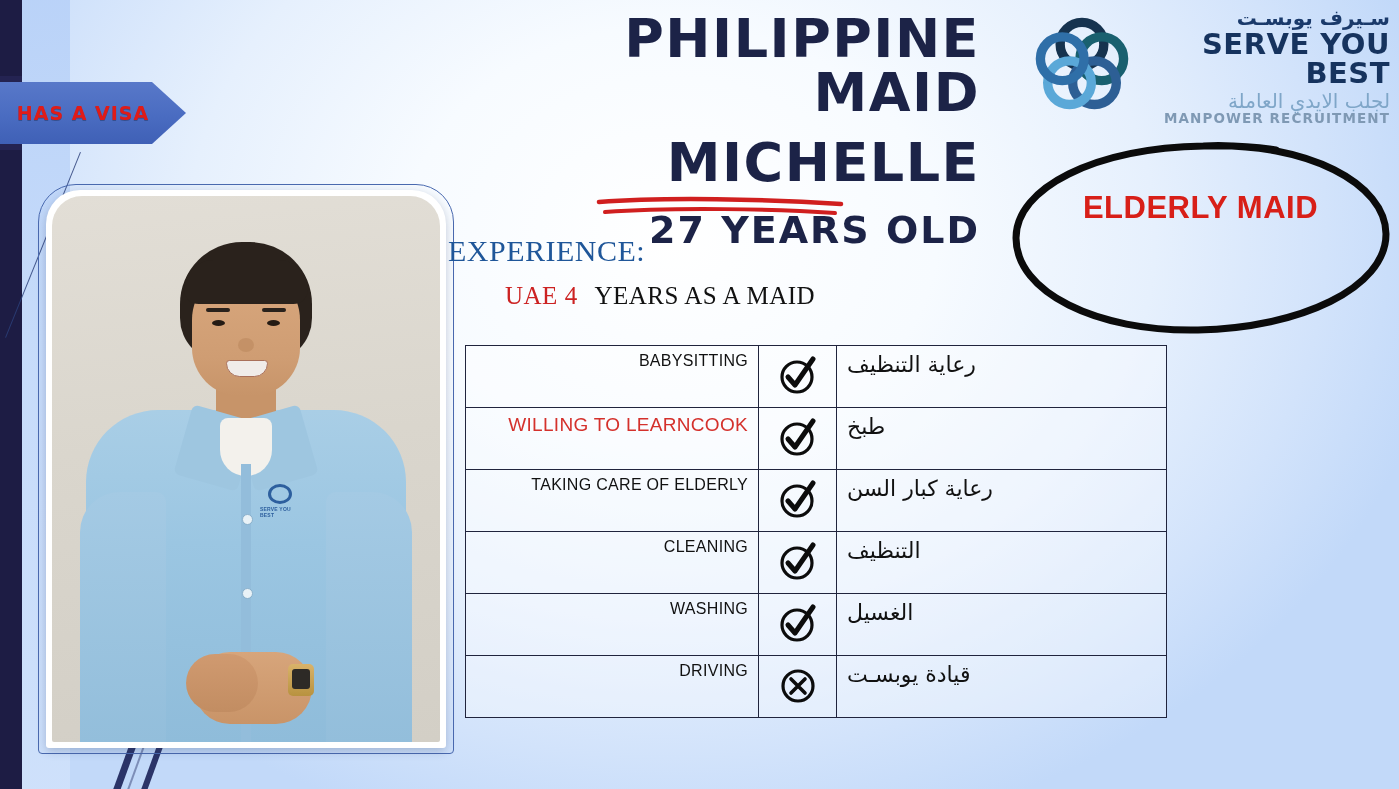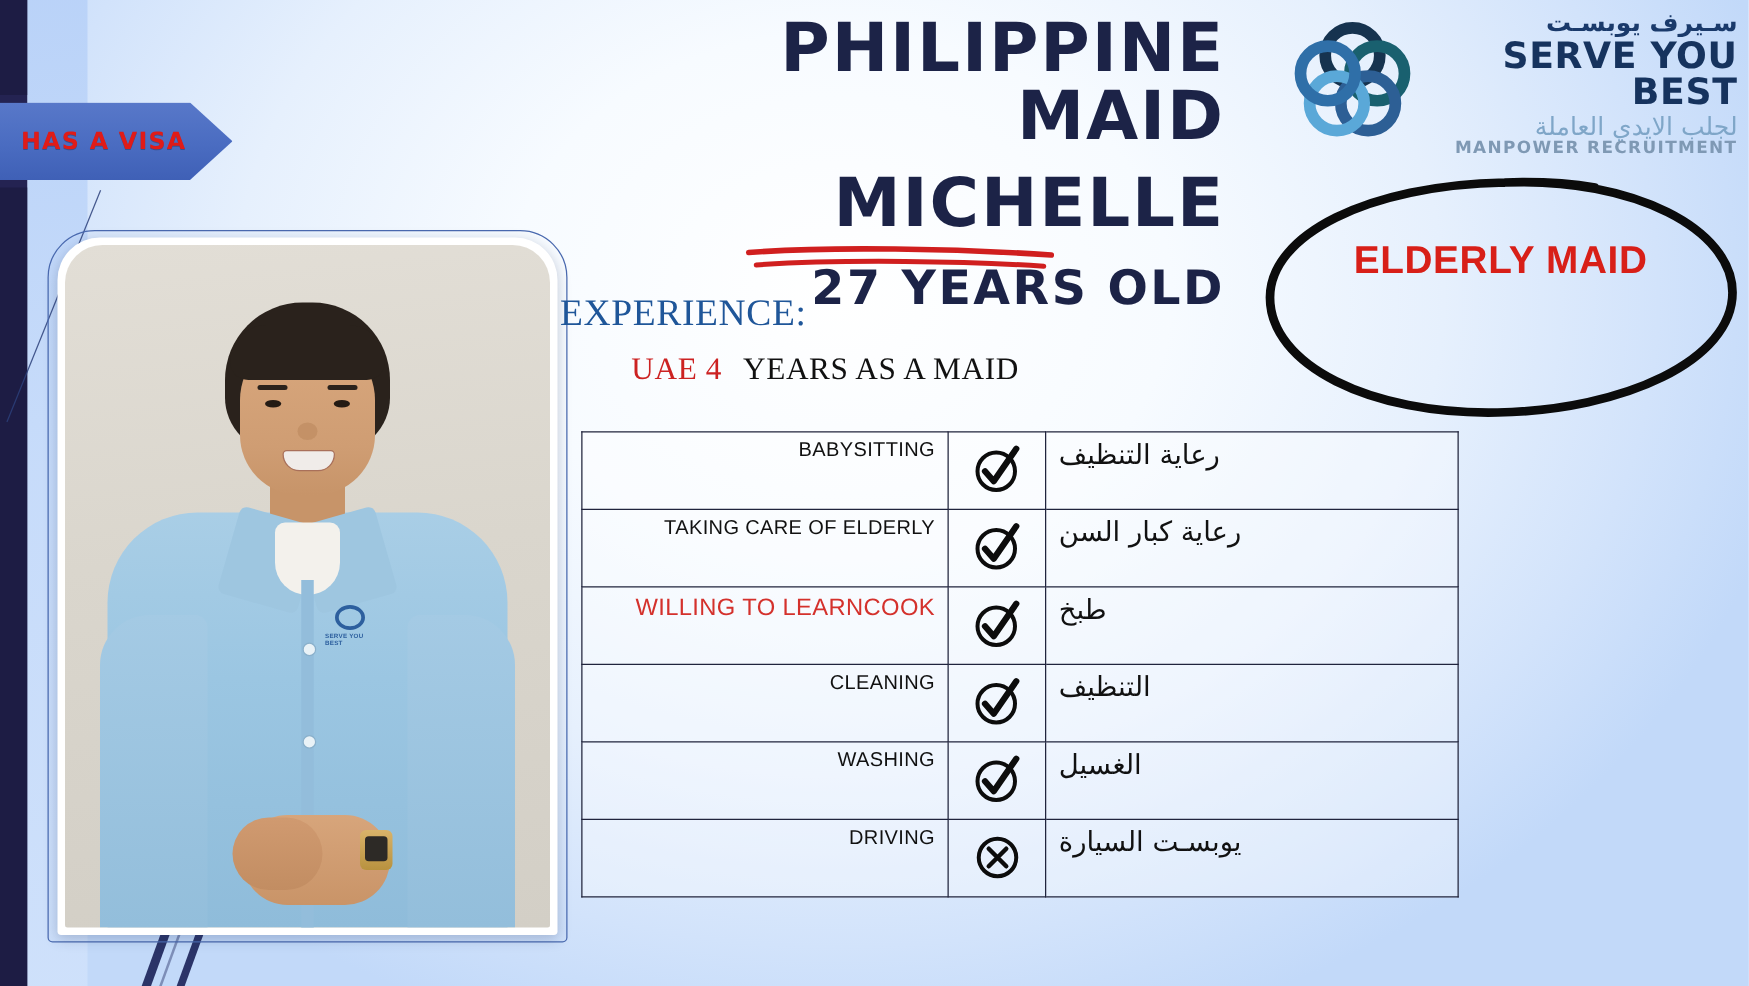--- a/index.html
+++ b/index.html
@@ -248,38 +248,38 @@
           <td class="c-en">BABYSITTING</td>
           <td class="c-ic icon">
             <svg width="46" height="46" viewBox="0 0 46 46">
               <circle cx="22" cy="25" r="15" fill="none" stroke="#0c0c0c" stroke-width="3.2"></circle>
               <path d="M13 25 L20 33 L38 7" fill="none" stroke="#0c0c0c" stroke-width="5" stroke-linecap="round" stroke-linejoin="round"></path>
             </svg>
           </td>
           <td class="c-ar">رعاية التنظيف</td>
         </tr>
         <tr>
+          <td class="c-en red">WILLING TO LEARNCOOK</td>
+          <td class="c-ic icon">
+            <svg width="46" height="46" viewBox="0 0 46 46">
+              <circle cx="22" cy="25" r="15" fill="none" stroke="#0c0c0c" stroke-width="3.2"></circle>
+              <path d="M13 25 L20 33 L38 7" fill="none" stroke="#0c0c0c" stroke-width="5" stroke-linecap="round" stroke-linejoin="round"></path>
+            </svg>
+          </td>
+          <td class="c-ar">طبخ</td>
+        </tr>
+        <tr>
           <td class="c-en">TAKING CARE OF ELDERLY</td>
           <td class="c-ic icon">
             <svg width="46" height="46" viewBox="0 0 46 46">
               <circle cx="22" cy="25" r="15" fill="none" stroke="#0c0c0c" stroke-width="3.2"></circle>
               <path d="M13 25 L20 33 L38 7" fill="none" stroke="#0c0c0c" stroke-width="5" stroke-linecap="round" stroke-linejoin="round"></path>
             </svg>
           </td>
           <td class="c-ar">رعاية كبار السن</td>
-        </tr>
-        <tr>
-          <td class="c-en red">WILLING TO LEARNCOOK</td>
-          <td class="c-ic icon">
-            <svg width="46" height="46" viewBox="0 0 46 46">
-              <circle cx="22" cy="25" r="15" fill="none" stroke="#0c0c0c" stroke-width="3.2"></circle>
-              <path d="M13 25 L20 33 L38 7" fill="none" stroke="#0c0c0c" stroke-width="5" stroke-linecap="round" stroke-linejoin="round"></path>
-            </svg>
-          </td>
-          <td class="c-ar">طبخ</td>
         </tr>
         <tr>
           <td class="c-en">CLEANING</td>
           <td class="c-ic icon">
             <svg width="46" height="46" viewBox="0 0 46 46">
               <circle cx="22" cy="25" r="15" fill="none" stroke="#0c0c0c" stroke-width="3.2"></circle>
               <path d="M13 25 L20 33 L38 7" fill="none" stroke="#0c0c0c" stroke-width="5" stroke-linecap="round" stroke-linejoin="round"></path>
             </svg>
           </td>
           <td class="c-ar">التنظيف</td>
@@ -295,18 +295,18 @@
           <td class="c-ar">الغسيل</td>
         </tr>
         <tr>
           <td class="c-en">DRIVING</td>
           <td class="c-ic icon">
             <svg width="46" height="46" viewBox="0 0 46 46">
               <circle cx="23" cy="24" r="15" fill="none" stroke="#0c0c0c" stroke-width="3.2"></circle>
               <path d="M16 17 L30 31 M30 17 L16 31" stroke="#0c0c0c" stroke-width="3.6" stroke-linecap="round"></path>
             </svg>
           </td>
-          <td class="c-ar">يوبسـت السيارة</td>
+          <td class="c-ar">قيادة يوبسـت</td>
         </tr>
       </tbody>
   </table>
 
 </div>
 
 </body></html>

